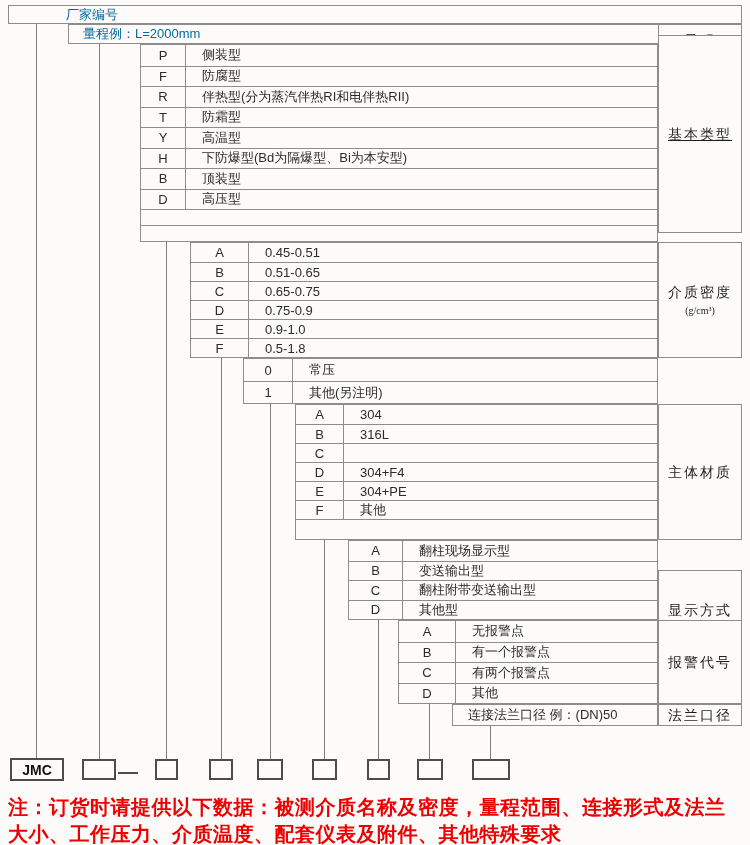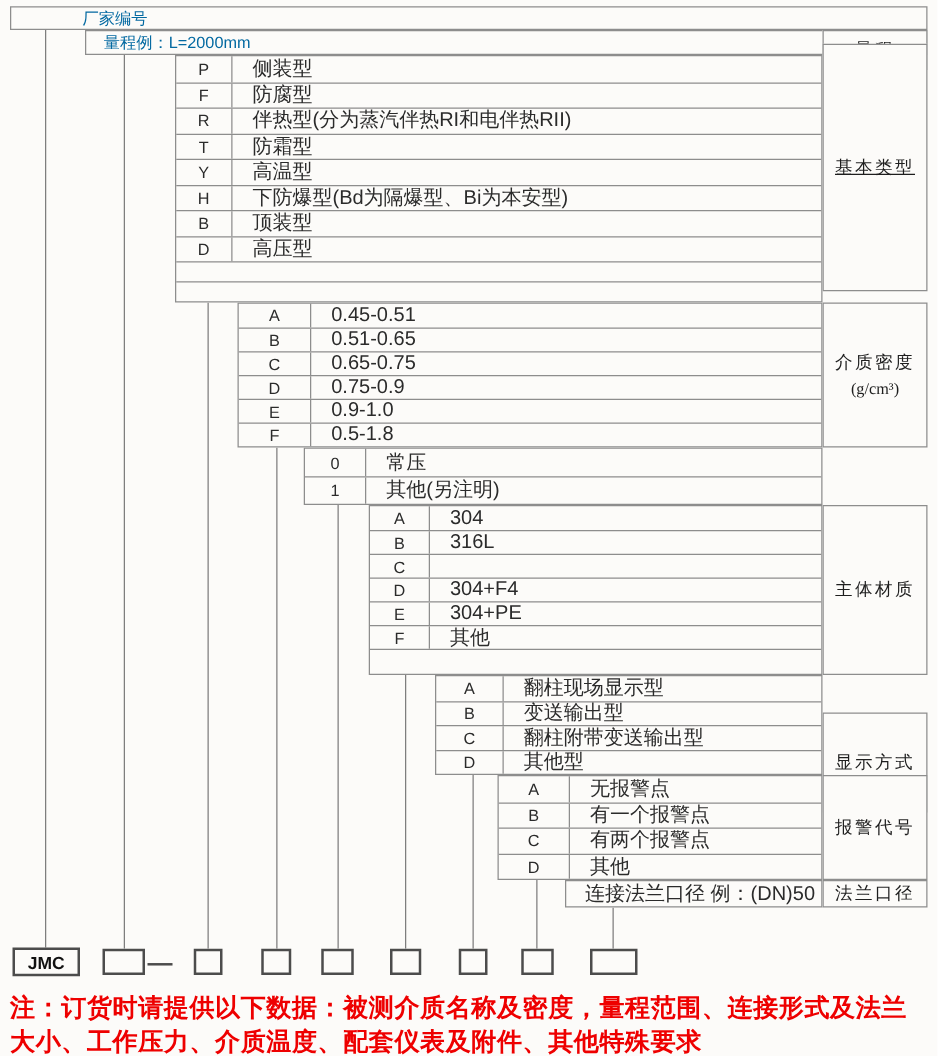--- a/index.html
+++ b/index.html
@@ -11,27 +11,27 @@
 
   .rowbox { position:absolute; border:1px solid #8d8d8d; background:#fcfbf9;
             display:flex; align-items:center; font-size:13px; color:#0369a1; }
 
   .sec  { position:absolute; border:1px solid #8d8d8d; background:#fcfbf9; }
   .trow { display:flex; align-items:stretch; border-top:1px solid #8d8d8d; }
   .trow:first-child { border-top:none; }
   .code { flex:none; display:flex; align-items:center; justify-content:center;
           border-right:1px solid #8d8d8d; font-size:13px; color:#2b2b2b; }
   .desc { flex:1; display:flex; align-items:center; padding-left:16px;
-          font-size:16px; color:#2b2b2b; white-space:nowrap; }
+          font-size:13px; color:#2b2b2b; white-space:nowrap; }
 
   .label-cell { position:absolute; left:658px; width:84px; border:1px solid #8d8d8d;
                 background:#fcfbf9; display:flex; flex-direction:column; align-items:center;
                 justify-content:center; font-family:"Liberation Serif","DejaVu Serif",serif;
                 font-size:14px; color:#1e1e1e; letter-spacing:2px; line-height:1.5; text-align:center; }
-  .label-cell .sub { letter-spacing:0; font-size:13px; }
+  .label-cell .sub { letter-spacing:0; font-size:10px; }
 
   .mbox { position:absolute; border:2px solid #4c4c4c; background:#fcfbf9;text-align:center; }
   .jmc  { display:flex; align-items:center; justify-content:center;
           font-weight:bold; font-size:14px; color:#111; }
   .dash { position:absolute; font-weight:bold; font-size:20px; color:#4c4c4c; line-height:1; }
 
   .note { position:absolute; left:8px; top:794px; width:738px; color:#ee0000;
           font-weight:bold; font-size:20px; line-height:27px; letter-spacing:0.5px; }
 </style>
 </head>

